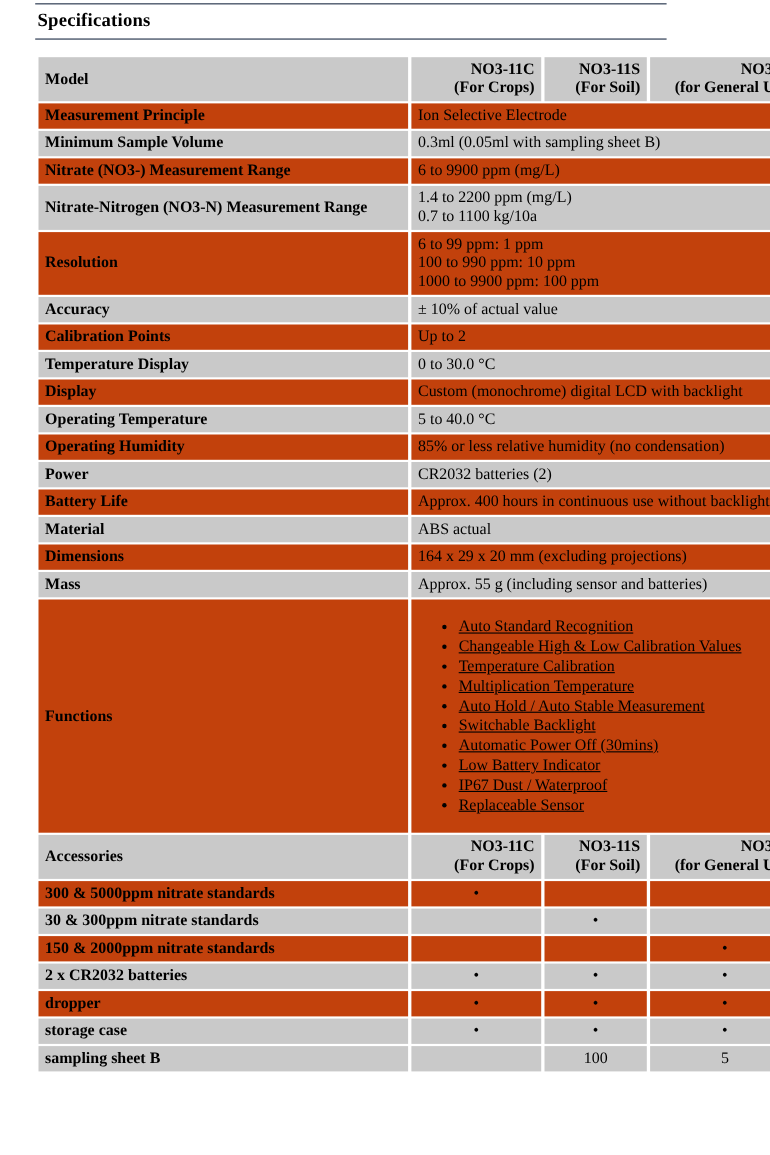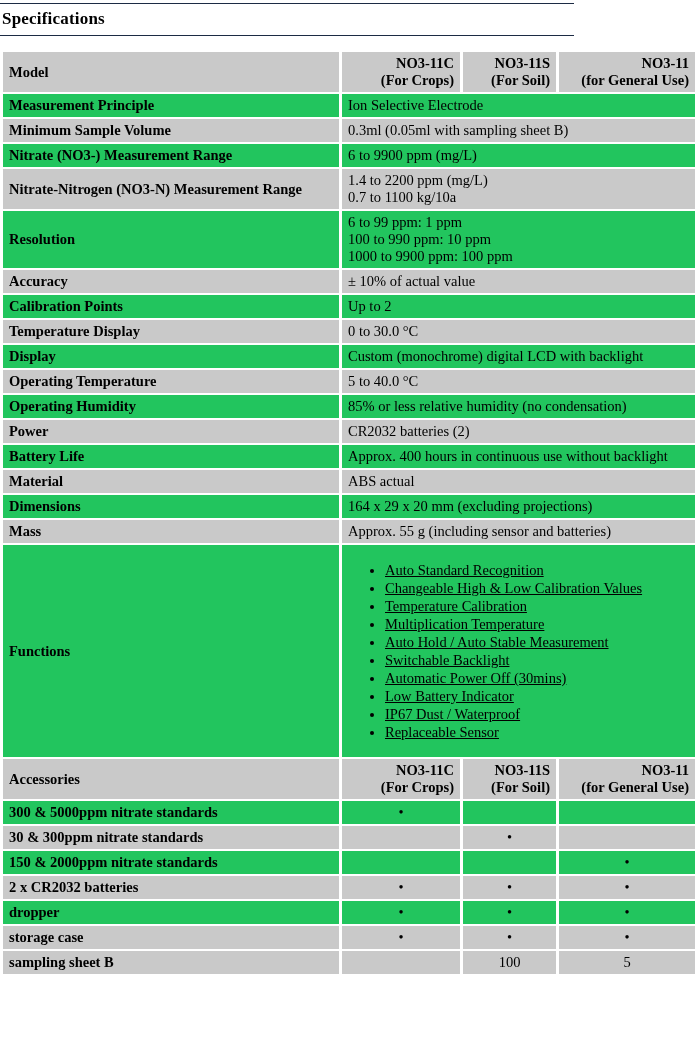--- a/index.html
+++ b/index.html
@@ -1,21 +1,21 @@
 <!DOCTYPE html>
 <html><head>
 <meta charset="utf-8">
 <style>
   html, body { margin:0; padding:0; background:#ffffff; }
   body {
     width:700px;
     font-family:"Liberation Serif","DejaVu Serif",serif;
     color:#000;
   }
-  .page { width:574px; }
+  .page { width:574px;margin-left:32px; }
   .heading {
     margin:3px 0 0 0;
     border-top:1px solid #1c2b44;
     border-bottom:1px solid #1c2b44;
     padding:5px 2px 6px 2px;
     font-size:17px;
     font-weight:bold;
     letter-spacing:0.2px;
   }
   table.spec {
@@ -26,21 +26,21 @@
     margin:14px 0 0 0;
     font-size:14.5px;
   }
   table.spec td {
     line-height:17px;
     padding:3px 6px;
     vertical-align:middle;
     overflow:hidden;
   }
   tr.dark td  { background:#c9c9c9; }
-  tr.light td { background:#22c55e; }
+  tr.light td { background:#c2410c; }
   td.label { font-weight:bold; }
   td.model { font-weight:bold; text-align:right; }
   td.dot   { text-align:center; }
   ul.funcs { margin:13px 0; padding:0 0 0 37px;text-decoration:underline; }
   ul.funcs li { line-height:18px; }
 </style>
 </head>
 <body>
 
 <div class="page">

